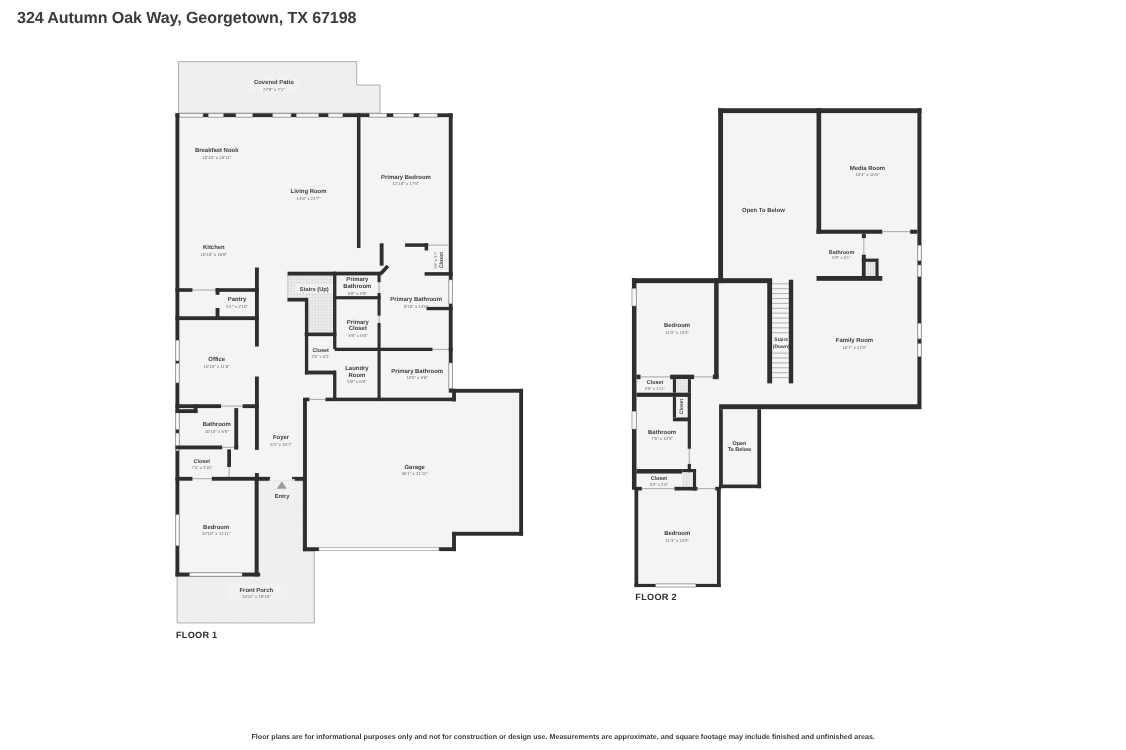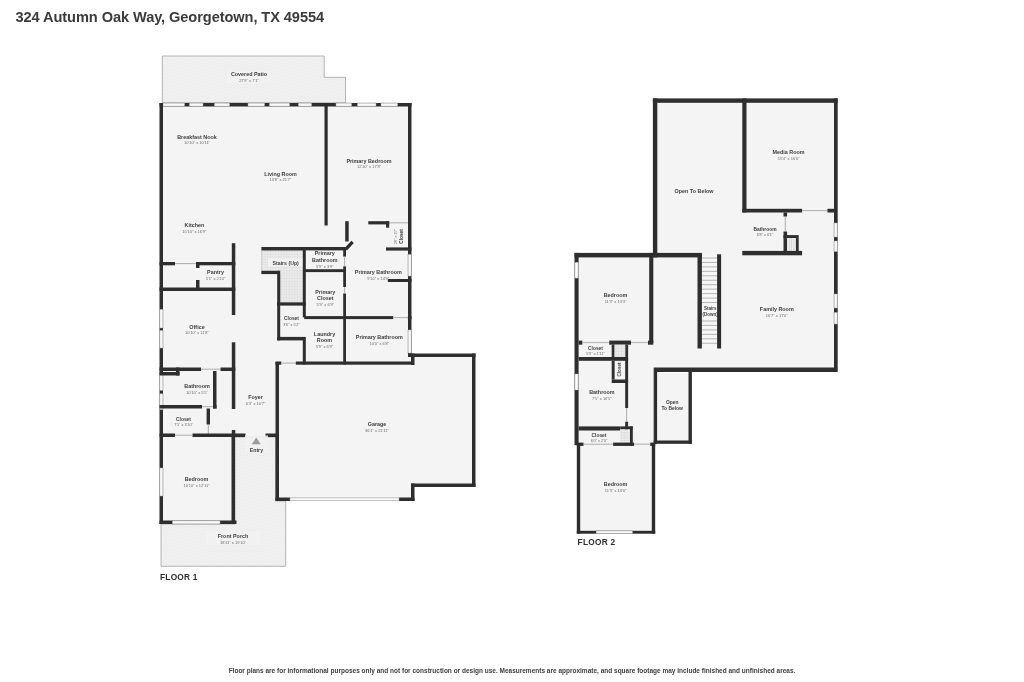--- a/index.html
+++ b/index.html
@@ -6,21 +6,21 @@
 .page{position:relative;width:1024px;height:682px;background:#ffffff;overflow:hidden;}
 .title{position:absolute;left:15.5px;top:10px;font-family:"Liberation Sans",sans-serif;font-weight:bold;font-size:14.6px;line-height:14.6px;color:#3b3b3b;letter-spacing:-0.08px;}
 .rn{font-family:"Liberation Sans",sans-serif;font-weight:bold;fill:#3d3d3d;text-anchor:middle;}
 .rd{font-family:"Liberation Sans",sans-serif;fill:#6a6a6a;text-anchor:middle;}
 .disc{position:absolute;left:0;top:666.8px;width:1024px;text-align:center;font-family:"Liberation Sans",sans-serif;font-weight:bold;font-size:6.5px;color:#3d3d3d;}
 </style>
 </head>
 <body>
 <div class="page">
 
-<div class="title">324 Autumn Oak Way, Georgetown, TX 49554</div>
+<div class="title">324 Autumn Oak Way, Georgetown, TX 67198</div>
 <svg width="1024" height="682" viewBox="0 0 1024 682" style="position:absolute;left:0;top:0">
 <defs>
 <pattern id="dots" width="3.2" height="3.2" patternUnits="userSpaceOnUse">
 <rect width="3.2" height="3.2" fill="#f2f2f2"></rect>
 <circle cx="0.8" cy="0.8" r="0.5" fill="#dcdcdc"></circle>
           <circle cx="2.4" cy="2.4" r="0.5" fill="#dcdcdc"></circle>
 </pattern>
 <pattern id="grid" width="2.7" height="2.7" patternUnits="userSpaceOnUse">
 <rect width="2.7" height="2.7" fill="#ededed"></rect>
 <path d="M0 0.25H2.7 M0.25 0V2.7" stroke="#d2d2d2" stroke-width="0.5" fill="none"></path>

